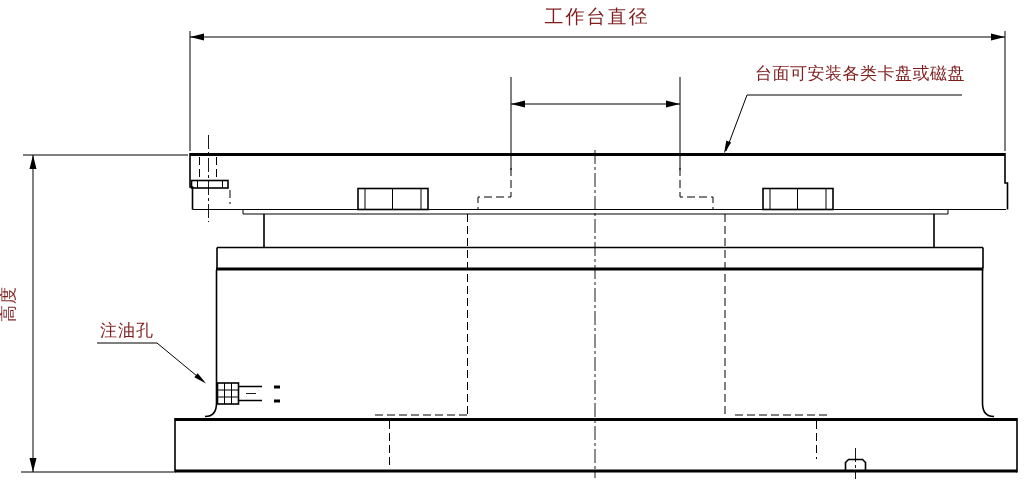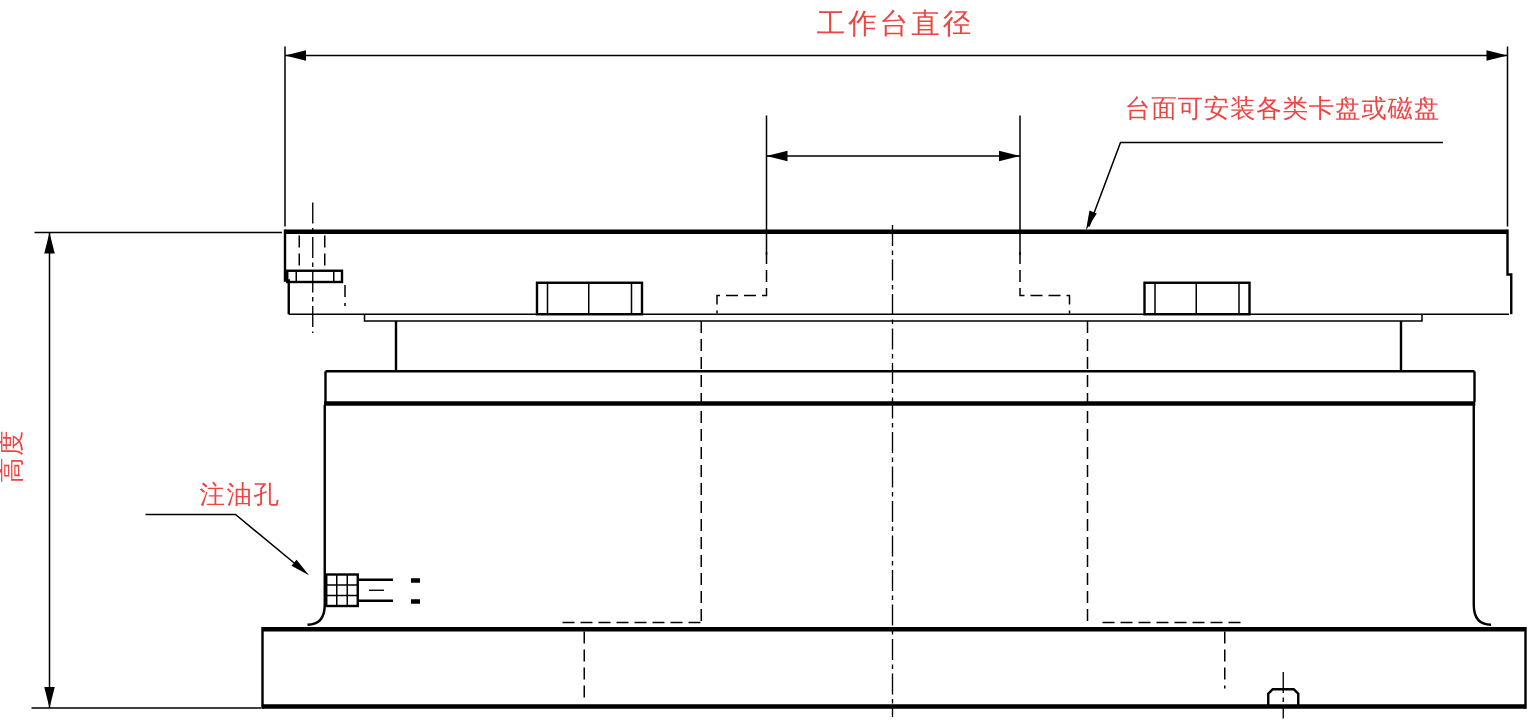--- a/index.html
+++ b/index.html
@@ -1,37 +1,37 @@
 <!DOCTYPE html>
 <html><head>
 <meta charset="utf-8">
 <style>
   html,body{margin:0;padding:0;background:#fff;}
   .canvas{
     position:relative;
     width:1026px;height:482px;
     background:#fff;
     font-family:"DejaVu Sans",sans-serif;
-    color:#ef4444;
+    color:#7f1d1d;
     overflow:hidden;
   }
   svg{position:absolute;left:0;top:0;}
   .thin{stroke:#000;stroke-width:1;fill:none;}
   .med{stroke:#000;stroke-width:1.6;fill:none;}
   .thick{stroke:#000;stroke-width:3;fill:none;}
   .dash{stroke:#000;stroke-width:1;fill:none;stroke-dasharray:8 4;}
   .cline{stroke:#000;stroke-width:0.9;fill:none;stroke-dasharray:14 3 3 3;}
   .arrow{fill:#000;stroke:none;}
   .lbl{position:absolute;font-size:17px;line-height:1.1;text-align:center;white-space:nowrap;}
   .lbl-diameter{left:447px;top:6px;width:300px;font-size:19px;letter-spacing:2px;}
   .lbl-ch1{left:520px;top:79px;width:150px;letter-spacing:1px;}
   .lbl-ch2{left:520px;top:106px;width:150px;letter-spacing:1px;}
-  .lbl-surface{left:745px;top:64px;width:220px;letter-spacing:0.5px;}
+  .lbl-surface{left:745px;top:64px;width:220px;letter-spacing:0.5px;text-align:right;}
   .lbl-height{left:-14px;top:293px;width:48px;height:22px;transform:rotate(-90deg);letter-spacing:1px;}
-  .lbl-oil{left:94px;top:321px;width:66px;letter-spacing:1px;margin-left:33px;}
+  .lbl-oil{left:94px;top:321px;width:66px;letter-spacing:1px;}
 </style>
 </head>
 <body>
 
 <div class="canvas">
 
   <svg width="1026" height="482" viewBox="0 0 1026 482">
 
     <g>
       <path class="thin" d="M190,31 V151 M1005,31 V151 M190,37 H1005"></path>

